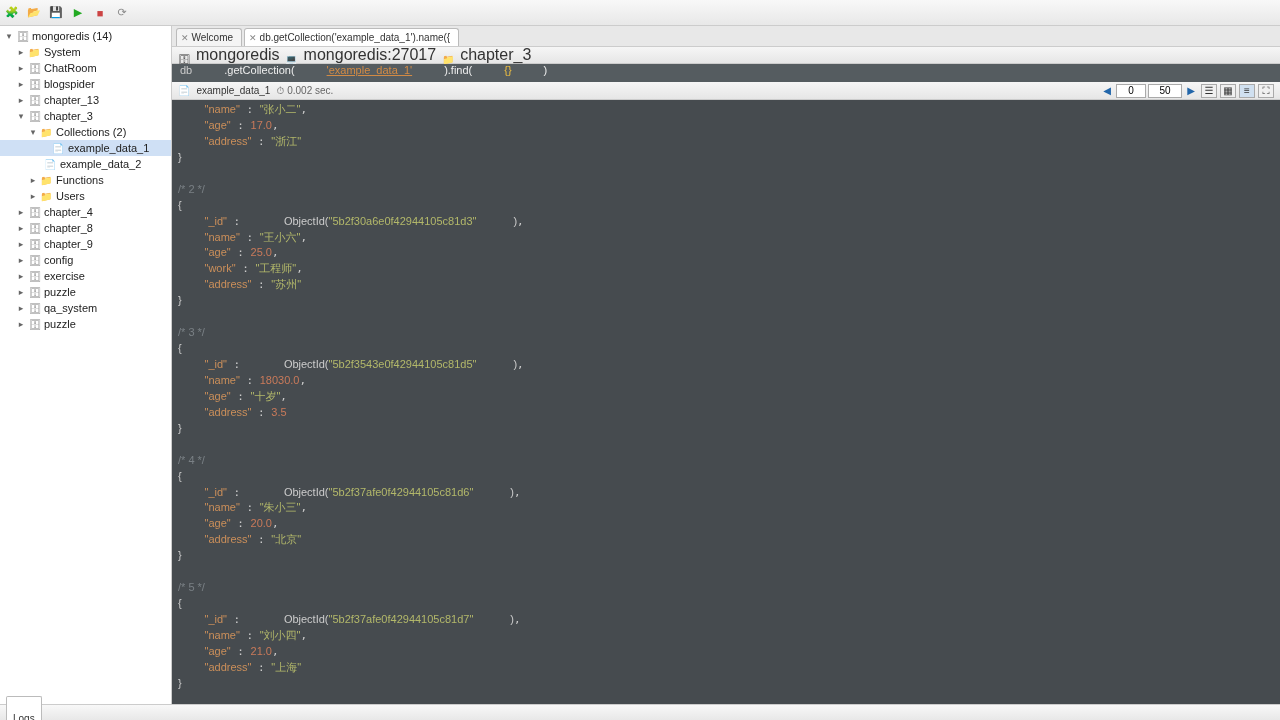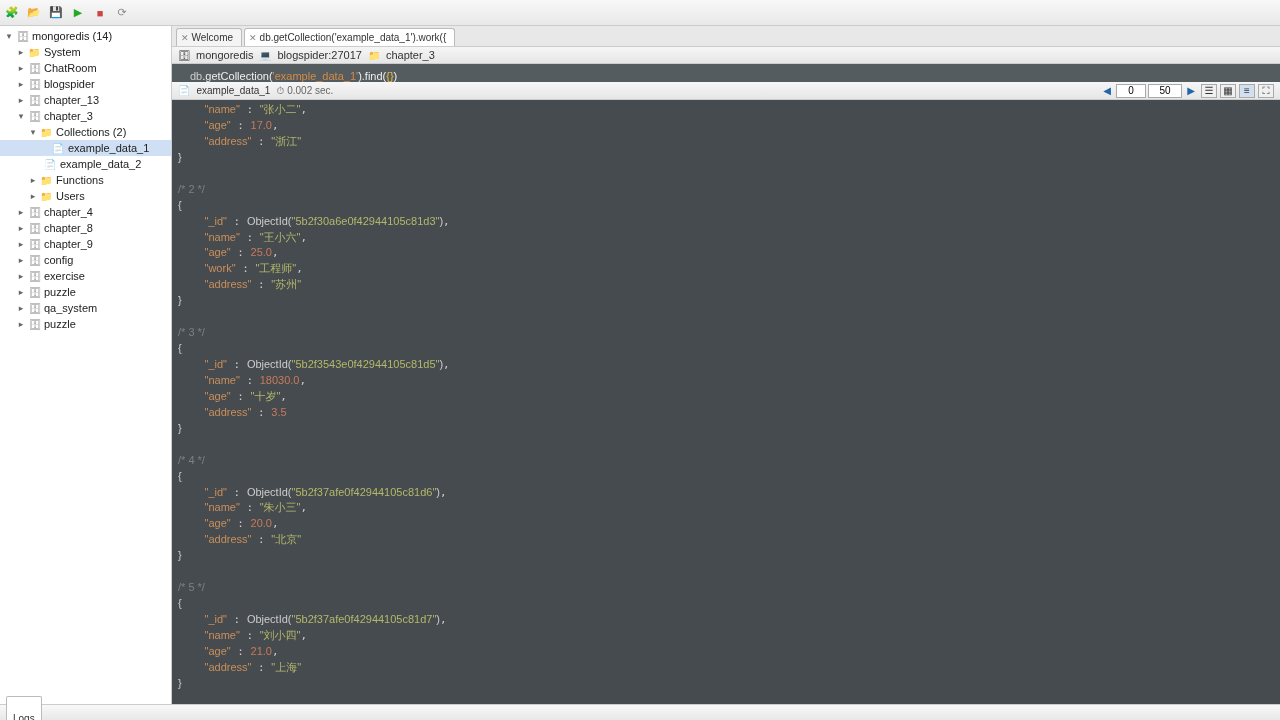--- a/index.html
+++ b/index.html
@@ -17,46 +17,46 @@
 .folder-icon::before { content: "📁"; font-size: 10px; }
 .db-icon::before { content: "🗄"; font-size: 10px; color: #888; }
 .coll-icon::before { content: "📄"; font-size: 10px; }
 
 .main { position: absolute; top: 26px; left: 172px; right: 0; bottom: 16px; background: #e8e8e8; display: flex; flex-direction: column; }
 .tabs { height: 20px; display: flex; align-items: flex-end; padding-left: 4px; background: #e8e8e8; }
 .tab { height: 18px; background: #f4f4f4; border: 1px solid #bbb; border-bottom: none; border-radius: 3px 3px 0 0; padding: 0 8px 0 4px; margin-right: 2px; display: flex; align-items: center; gap: 3px; font-size: 10px; cursor: pointer; }
 .tab .close { font-size: 9px; color: #888; }
 .tab.active { background: #fff; }
 
-.breadcrumb { height: 18px; background: linear-gradient(#f6f6f6,#e6e6e6); border-top: 1px solid #ccc; border-bottom: 1px solid #ccc; display: flex; align-items: center; padding: 0 6px; gap: 6px; font-size: 11px; }
+.breadcrumb { height: 18px; background: linear-gradient(#f6f6f6,#e6e6e6); border-top: 1px solid #ccc; border-bottom: 1px solid #ccc; display: flex; align-items: center; padding: 0 6px; gap: 6px; font-size: 16px; }
 .breadcrumb .bc-icon { width: 12px; height: 12px; display: inline-block; }
 .bc-db::before { content: "🗄"; font-size: 10px; }
 .bc-host::before { content: "💻"; font-size: 10px; }
 .bc-folder::before { content: "📁"; font-size: 10px; }
 
-.query-bar { height: 18px; background: #555c60; color: #eee; display: flex; align-items: flex-end; padding: 0 18px; font-family: Menlo, Consolas, monospace; font-size: 11px; }
+.query-bar { height: 18px; background: #555c60; color: #eee; display: flex; align-items: flex-start; padding: 0 8px; font-family: Menlo, Consolas, monospace; font-size: 11px; gap: 32px; }
 .query-bar .db-t { color: #ccc; }
-.query-bar .str { color: #d28b45; }
+.query-bar .str { color: #d28b45; text-decoration: underline; }
 .query-bar .br { color: #f0c040; }
 
 .result-header { height: 18px; background: linear-gradient(#f6f6f6,#e6e6e6); border-bottom: 1px solid #ccc; display: flex; align-items: center; padding: 0 6px; font-size: 10px; }
 .result-header .left { display: flex; align-items: center; gap: 6px; }
 .result-header .timing { color: #666; display: flex; align-items: center; gap: 3px; }
 .result-header .right { margin-left: auto; display: flex; align-items: center; gap: 2px; }
 .result-header .nav-btn { width: 14px; height: 14px; display: inline-flex; align-items: center; justify-content: center; cursor: pointer; border: 1px solid transparent; }
 .result-header .nav-input { width: 30px; height: 14px; border: 1px solid #aaa; font-size: 10px; text-align: center; background: #fff; }
 .result-header .view-btn { width: 16px; height: 14px; background: #f0f0f0; border: 1px solid #aaa; cursor: pointer; display: inline-flex; align-items: center; justify-content: center; margin-left: 1px; }
 .result-header .view-btn.active { background: #d0e0f0; }
 
 .editor { flex: 1; background: #464b4f; color: #ccc; font-family: Menlo, Consolas, monospace; font-size: 11px; line-height: 1.45; padding: 2px 6px; overflow: auto; white-space: pre; }
 .editor .cm { color: #7a8085; }  
 .editor .k { color: #cb8f5a; }   
 .editor .s { color: #b3b86a; }   
 .editor .n { color: #c97a5a; }   
-.editor .fn { color: #ccc; }
+.editor .fn { color: #ccc; margin-left: 37px; }
 .editor .oid { color: #b3b86a; }
 .editor .br { color: #ccc; }
 
 .status { position: absolute; bottom: 0; left: 0; right: 0; height: 16px; background: linear-gradient(#f8f8f8,#e8e8e8); border-top: 1px solid #ccc; display: flex; align-items: center; padding: 0 6px; font-size: 10px; }
 .status .log-tab { background: #fff; border: 1px solid #bbb; border-bottom: none; padding: 16px 6px; height: 14px; border-radius: 2px 2px 0 0; cursor: pointer; }
 </style>
 </head>
 <body>
 
 <div class="toolbar">
@@ -169,29 +169,29 @@
 </div>
 
 <div class="main">
   <div class="tabs" id="tabs">
       <div class="tab">
         <span class="close">✕</span>
         <span>Welcome</span>
       </div>
       <div class="tab active">
         <span class="close">✕</span>
-        <span>db.getCollection('example_data_1').work({</span>
+        <span>db.getCollection('example_data_1').name({</span>
       </div>
     </div>
 
   <div class="breadcrumb">
     <span class="bc-icon bc-db"></span>
     <span>mongoredis</span>
     <span class="bc-icon bc-host"></span>
-    <span>blogspider:27017</span>
+    <span>mongoredis:27017</span>
     <span class="bc-icon bc-folder"></span>
     <span>chapter_3</span>
   </div>
 
   <div class="query-bar">
     <span class="db-t">db</span>
       <span class="fn">.getCollection(</span>
       <span class="str">'example_data_1'</span>
       <span class="fn">).find(</span>
       <span class="br">{}</span>

